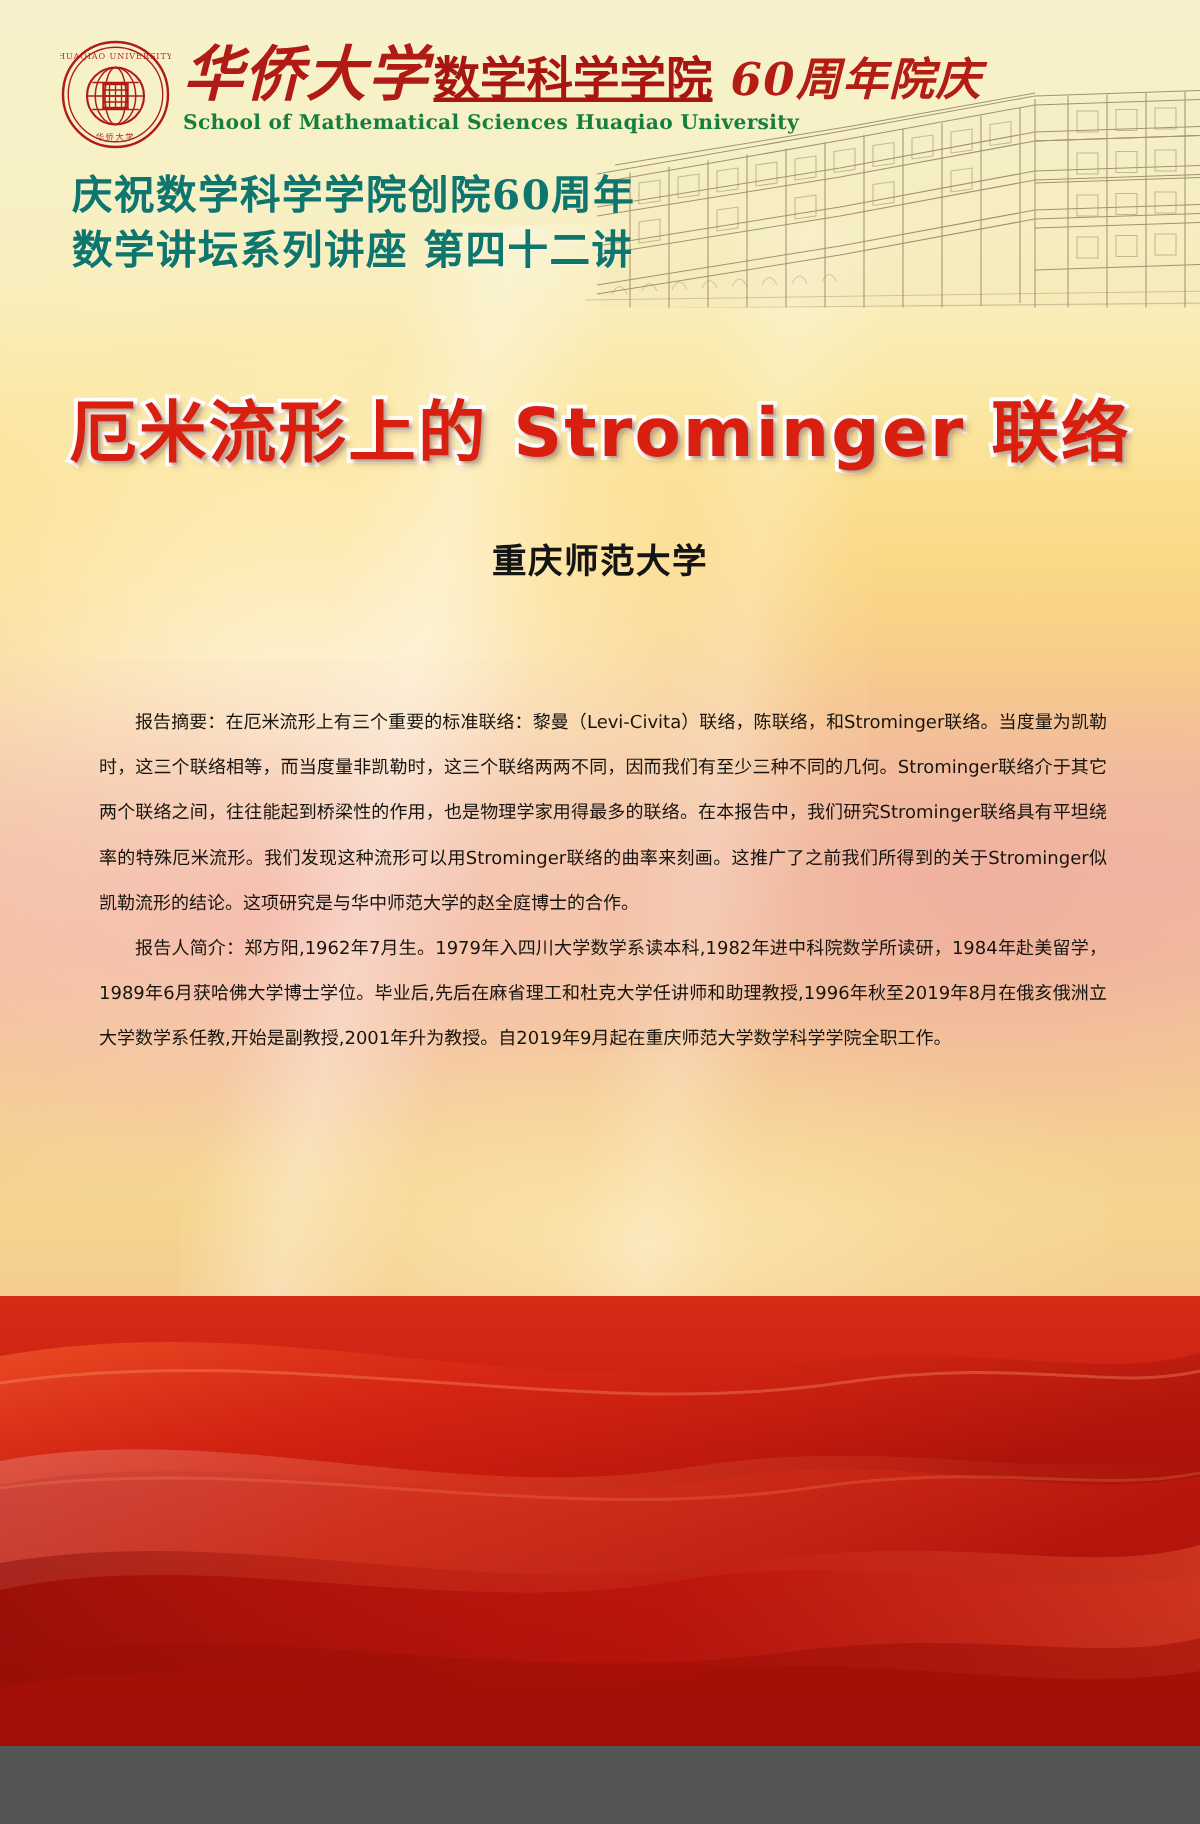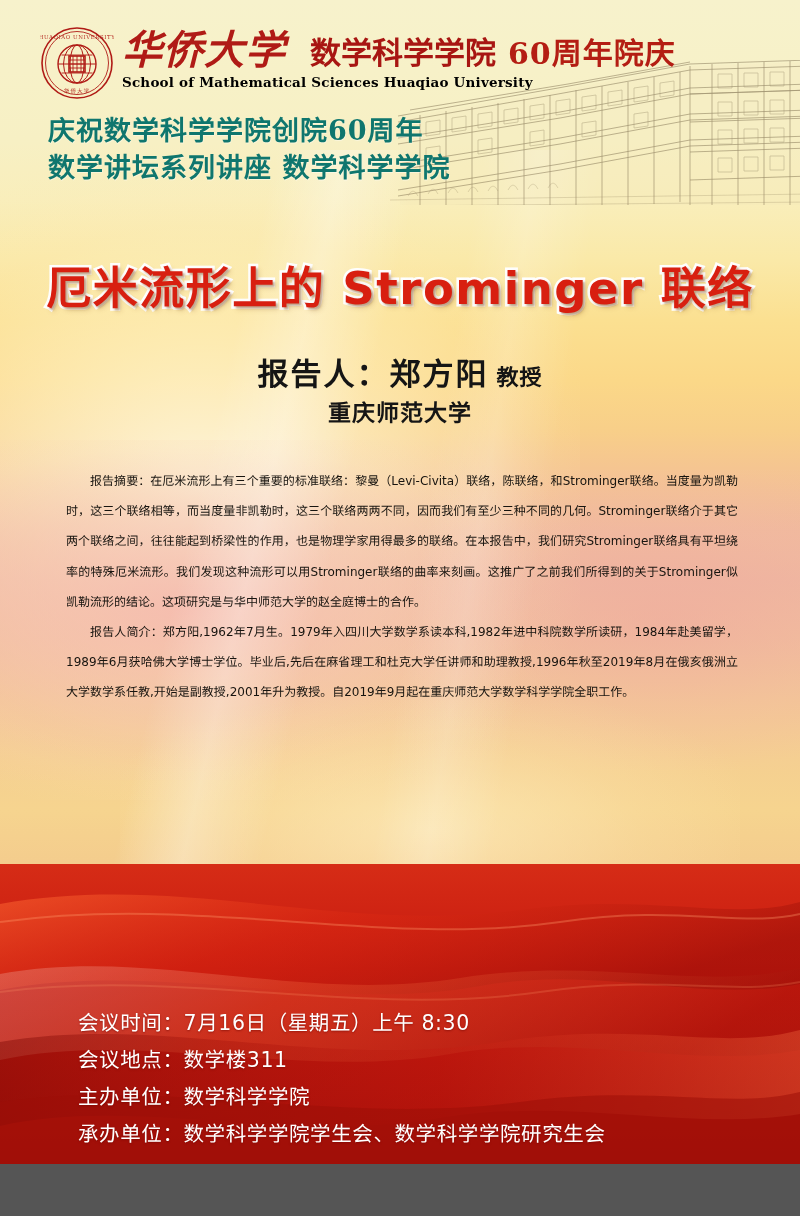--- a/index.html
+++ b/index.html
@@ -180,37 +180,39 @@
     font-style: italic;
     color: #b01b16;
     letter-spacing: 1px;
     line-height: 1;
   }
   .uni-dept {
     font-family: "DejaVu Serif", "Liberation Serif", serif;
     font-size: 31px;
     font-weight: bold;
     color: #a81612;
-    margin-left: 24px;
+    margin-left: 3px;
     line-height: 1;
+    text-decoration: underline;
   }
   .uni-anniv {
     font-family: "DejaVu Serif", "Liberation Serif", serif;
     font-size: 30px;
     font-weight: bold;
+    font-style: italic;
     color: #b41d13;
     margin-left: 12px;
     line-height: 1;
     letter-spacing: 1px;
   }
   .uni-en {
     font-family: "DejaVu Serif", "Liberation Serif", serif;
     font-size: 13.5px;
     font-weight: bold;
-    color: #000000;
+    color: #15803d;
     letter-spacing: 0.2px;
     margin-top: 4px;
     white-space: nowrap;
   }
 
   .subhead {
     position: absolute;
     left: 48px; top: 112px;
     z-index: 6;
   }
@@ -484,40 +486,31 @@
           <span class="uni-cn">华侨大学</span>
           <span class="uni-dept">数学科学学院</span>
           <span class="uni-anniv">60周年院庆</span>
         </div>
         <div class="uni-en">School of Mathematical Sciences Huaqiao University</div>
       </div>
     </div>
 
     <div class="subhead">
       <div class="subhead-line">庆祝数学科学学院创院60周年</div>
-      <div class="subhead-line">数学讲坛系列讲座  数学科学学院</div>
+      <div class="subhead-line">数学讲坛系列讲座  第四十二讲</div>
     </div>
   </div>
 
   <div class="main-title">
     <span>厄米流形上的 Strominger 联络</span>
   </div>
 
   <div class="speaker">
-    <div class="speaker-line1">
-      <span>报告人：</span><span>郑方阳</span><span class="title-suffix">教授</span>
-    </div>
     <div class="speaker-line2">重庆师范大学</div>
   </div>
 
   <div class="body-text">
     <p class="para">报告摘要：在厄米流形上有三个重要的标准联络：黎曼（Levi-Civita）联络，陈联络，和Strominger联络。当度量为凯勒时，这三个联络相等，而当度量非凯勒时，这三个联络两两不同，因而我们有至少三种不同的几何。Strominger联络介于其它两个联络之间，往往能起到桥梁性的作用，也是物理学家用得最多的联络。在本报告中，我们研究Strominger联络具有平坦绕率的特殊厄米流形。我们发现这种流形可以用Strominger联络的曲率来刻画。这推广了之前我们所得到的关于Strominger似凯勒流形的结论。这项研究是与华中师范大学的赵全庭博士的合作。</p>
     <p class="para">报告人简介：郑方阳,1962年7月生。1979年入四川大学数学系读本科,1982年进中科院数学所读研，1984年赴美留学，1989年6月获哈佛大学博士学位。毕业后,先后在麻省理工和杜克大学任讲师和助理教授,1996年秋至2019年8月在俄亥俄洲立大学数学系任教,开始是副教授,2001年升为教授。自2019年9月起在重庆师范大学数学科学学院全职工作。</p>
   </div>
 
-  <div class="footer-info">
-    <div class="footer-line">会议时间：7月16日（星期五）上午 8:30</div>
-    <div class="footer-line">会议地点：数学楼311</div>
-    <div class="footer-line">主办单位：数学科学学院</div>
-    <div class="footer-line">承办单位：数学科学学院学生会、数学科学学院研究生会</div>
-  </div>
 
 </div>
 
 </body></html>

